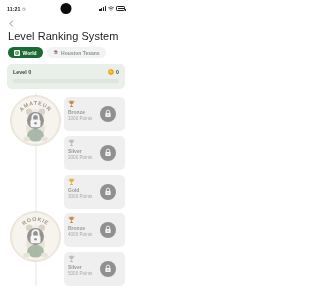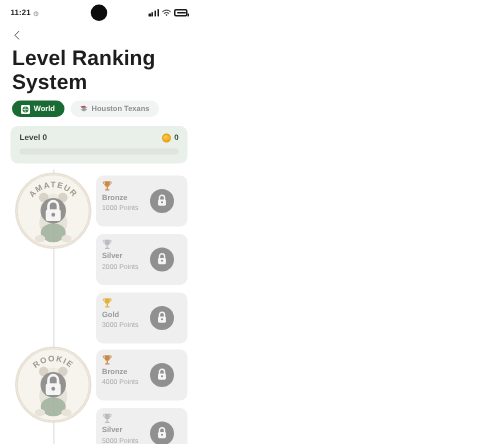--- a/index.html
+++ b/index.html
@@ -41,21 +41,21 @@
   }
   .batt span { display:block; height:100%; background:#1b1b1b; border-radius:.6px; }
 
   
   .backrow { padding:3px 8px 0 8px; }
   .chev {
     width:7px; height:7px; display:block; cursor:pointer;
   }
   .page-title {
     padding:3px 8px 0 8px;
-    font-size:14px; font-weight:700; color:#1d1d1d; letter-spacing:.05px;
+    font-size:11px; font-weight:400; color:#1d1d1d; letter-spacing:.05px;
   }
 
   
   .tabs { display:flex; gap:4px; padding:5px 8px 0 8px; }
   .tab {
     display:flex; align-items:center; gap:2.5px;
     border-radius:9px; padding:2.6px 6px;
     font-size:5px; font-weight:700; white-space:nowrap; cursor:pointer;
   }
   .tab.active { background:#1a6b33; color:#ffffff; }

